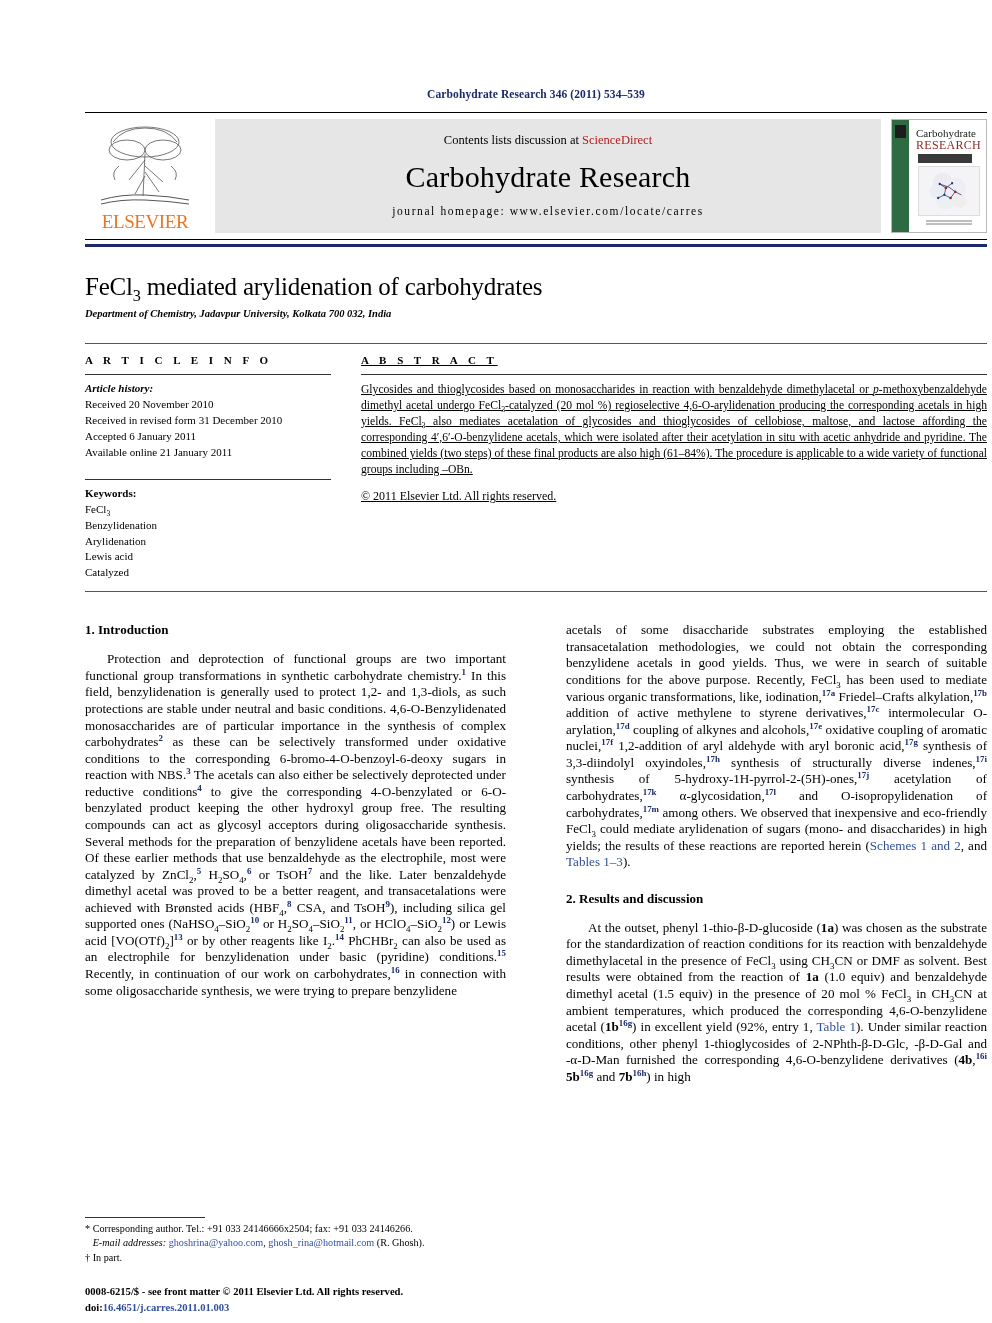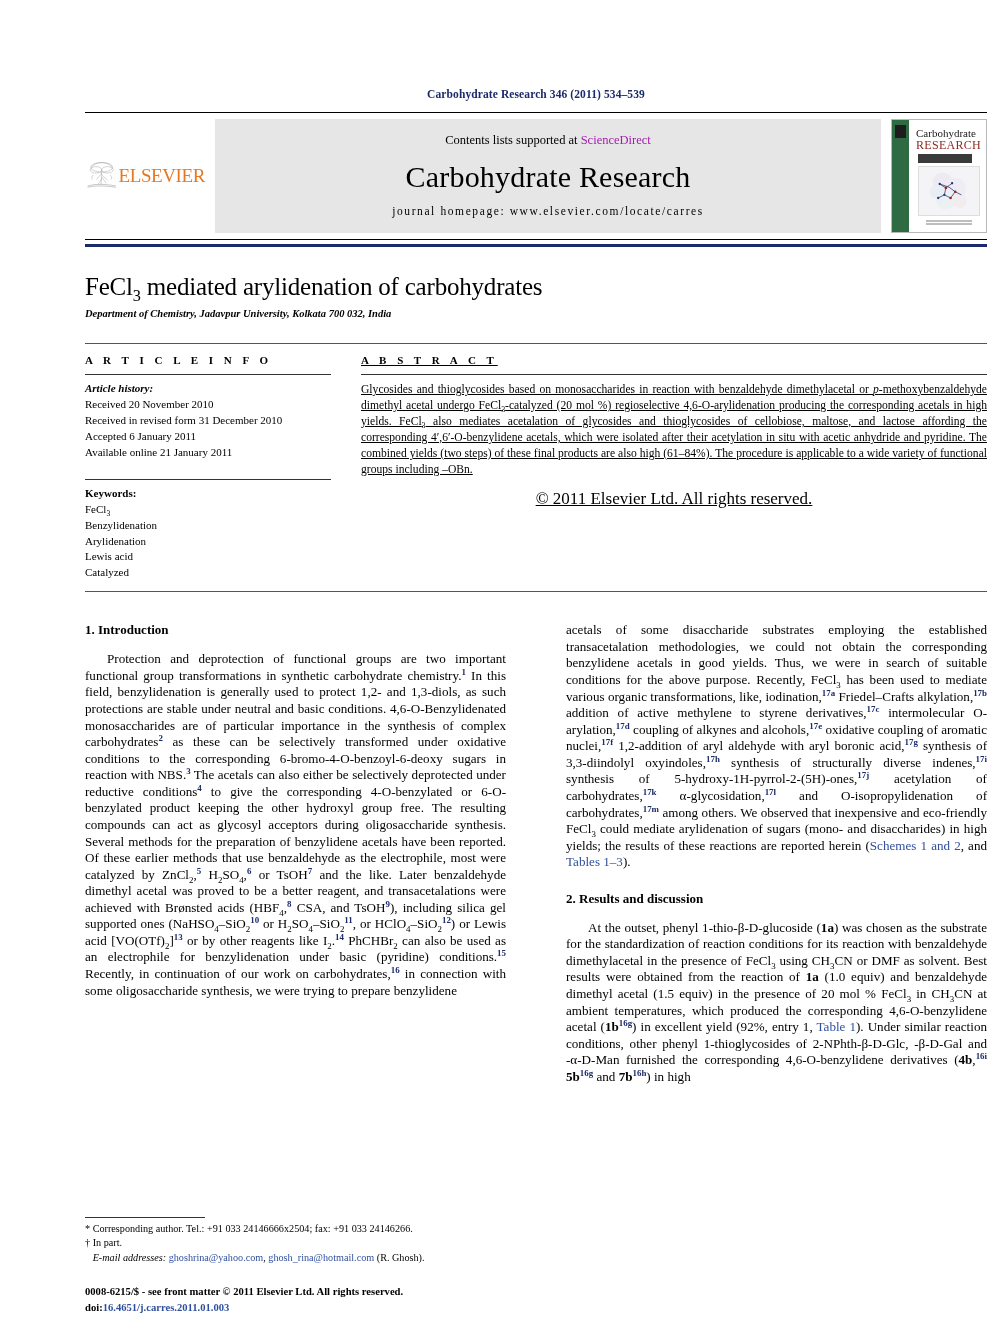--- a/index.html
+++ b/index.html
@@ -29,21 +29,21 @@
     margin-top: 12px;
     border-top: 1px solid #000;
     border-bottom: 1px solid #000;
     display: flex;
     align-items: stretch;
     height: 128px;
     padding: 6px 0;
   }
   .elsevier-logo {
     width: 120px; flex: 0 0 120px;
-    display: flex; flex-direction: row;
+    display: flex; flex-direction: column;
     align-items: center; justify-content: flex-end;
     padding-bottom: 2px;
   }
   .tree-svg { display:block; }
   .elsevier-word {
     font-family: "Liberation Serif", serif;
     color: #e87722;
     font-size: 19px;
     letter-spacing: -0.4px;
     line-height: 1;
@@ -51,21 +51,21 @@
   }
   .banner-center {
     flex: 1 1 auto;
     background: #e6e6e6;
     margin: 0 10px;
     display: flex; flex-direction: column;
     align-items: center; justify-content: space-between;
     padding: 14px 0 16px 0;
   }
   .contents-line { font-size: 12.5px; color: #000; }
-  .contents-line .sd { color: #a21caf; }
+  .contents-line .sd { color: #b91c1c; }
   .journal-name { font-size: 30px; letter-spacing: .2px; }
   .homepage {
     font-size: 11.5px; letter-spacing: 1.6px;
   }
   .cover {
     width: 96px; flex: 0 0 96px;
     border: 1px solid #b8b8b8;
     background: #fff;
     position: relative;
     overflow: hidden;
@@ -112,21 +112,21 @@
   }
   .hr-thin { border-top: 1px solid #333; }
   .hist { font-size: 11px; line-height: 1.45; padding-top: 6px; }
   .hist .it { font-style: italic; font-weight: bold; }
   .kw { font-size: 11px; line-height: 1.45; padding-top: 6px; }
   .kw .it { font-weight: bold; }
   .abs-body {
     font-size: 11.6px; line-height: 1.38; text-align: justify;
     padding-top: 7px;
   }
-  .abs-copy { text-align: center; margin-top: 11px; font-size: 17px; }
+  .abs-copy { text-align: left; margin-top: 11px; font-size: 12px; }
   .infoabs-bottomrule { border-top: 1px solid #555; margin-top: 10px; }
 
   
   .cols { display: flex; margin-top: 30px; }
   .col { width: 421px; flex: 0 0 421px; }
   .col.right { margin-left: 60px; }
   h2.sec {
     font-size: 13px; font-weight: bold; margin: 0 0 13px 0;
   }
   h2.sec.second { margin-top: 20px; }
@@ -179,21 +179,21 @@
         <g stroke="#555" stroke-width="1" fill="none">
           <path d="M8 80 q20 -6 44 -5 q24 1 44 5"></path>
           <path d="M8 84 q20 -5 44 -4 q24 1 44 4"></path>
         </g>
       </svg>
       <div class="elsevier-word">ELSEVIER</div>
     </div>
 
     <div class="banner-center">
       <div class="contents-line">
-        <span>Contents lists supported at </span><span class="sd">ScienceDirect</span>
+        <span>Contents lists discussion at </span><span class="sd">ScienceDirect</span>
       </div>
       <div class="journal-name">Carbohydrate Research</div>
       <div class="homepage">journal homepage: www.elsevier.com/locate/carres</div>
     </div>
 
     <div class="cover">
       <div class="cover-spine"></div>
       <div class="cover-spine2"></div>
       <div class="cover-els"></div>
       <div class="cover-title">
@@ -284,22 +284,22 @@
 
       <h2 class="sec second">2. Results and discussion</h2>
 
       <p class="body"><span>At the outset, phenyl 1-thio-β-</span><span class="sc">D</span><span>-glucoside (</span><b>1a</b><span>) was chosen as the substrate for the standardization of reaction conditions for its reaction with benzaldehyde dimethylacetal in the presence of FeCl</span><sub>3</sub><span> using CH</span><sub>3</sub><span>CN or DMF as solvent. Best results were obtained from the reaction of </span><b>1a</b><span> (1.0 equiv) and benzaldehyde dimethyl acetal (1.5 equiv) in the presence of 20 mol % FeCl</span><sub>3</sub><span> in CH</span><sub>3</sub><span>CN at ambient temperatures, which produced the corresponding 4,6-O-benzylidene acetal (</span><b>1b</b><sup class="refnum">16g</sup><span>) in excellent yield (92%, entry 1, </span><span class="lnk">Table 1</span><span>). Under similar reaction conditions, other phenyl 1-thioglycosides of 2-NPhth-β-</span><span class="sc">D</span><span>-Glc, -β-</span><span class="sc">D</span><span>-Gal and -α-</span><span class="sc">D</span><span>-Man furnished the corresponding 4,6-O-benzylidene derivatives (</span><b>4b</b><span>,</span><sup class="refnum">16i</sup><span> </span><b>5b</b><sup class="refnum">16g</sup><span> and </span><b>7b</b><sup class="refnum">16h</sup><span>) in high</span></p>
     </div>
   </div>
 
   <div class="footnotes">
     <div class="fn-rule"></div>
     <div class="fn">* Corresponding author. Tel.: +91 033 24146666x2504; fax: +91 033 24146266.</div>
+    <div class="fn">&nbsp;&nbsp;&nbsp;<span class="it">E-mail addresses:</span> <span class="mail">ghoshrina@yahoo.com</span><span>, </span><span class="mail">ghosh_rina@hotmail.com</span><span> (R. Ghosh).</span></div>
     <div class="fn">† In part.</div>
-    <div class="fn">&nbsp;&nbsp;&nbsp;<span class="it">E-mail addresses:</span> <span class="mail">ghoshrina@yahoo.com</span><span>, </span><span class="mail">ghosh_rina@hotmail.com</span><span> (R. Ghosh).</span></div>
   </div>
 
   <div class="imprint">
     <div>0008-6215/$ - see front matter © 2011 Elsevier Ltd. All rights reserved.</div>
     <div><span>doi:</span><span class="doi">16.4651/j.carres.2011.01.003</span></div>
   </div>
 
 </div>
 
 </body></html>

